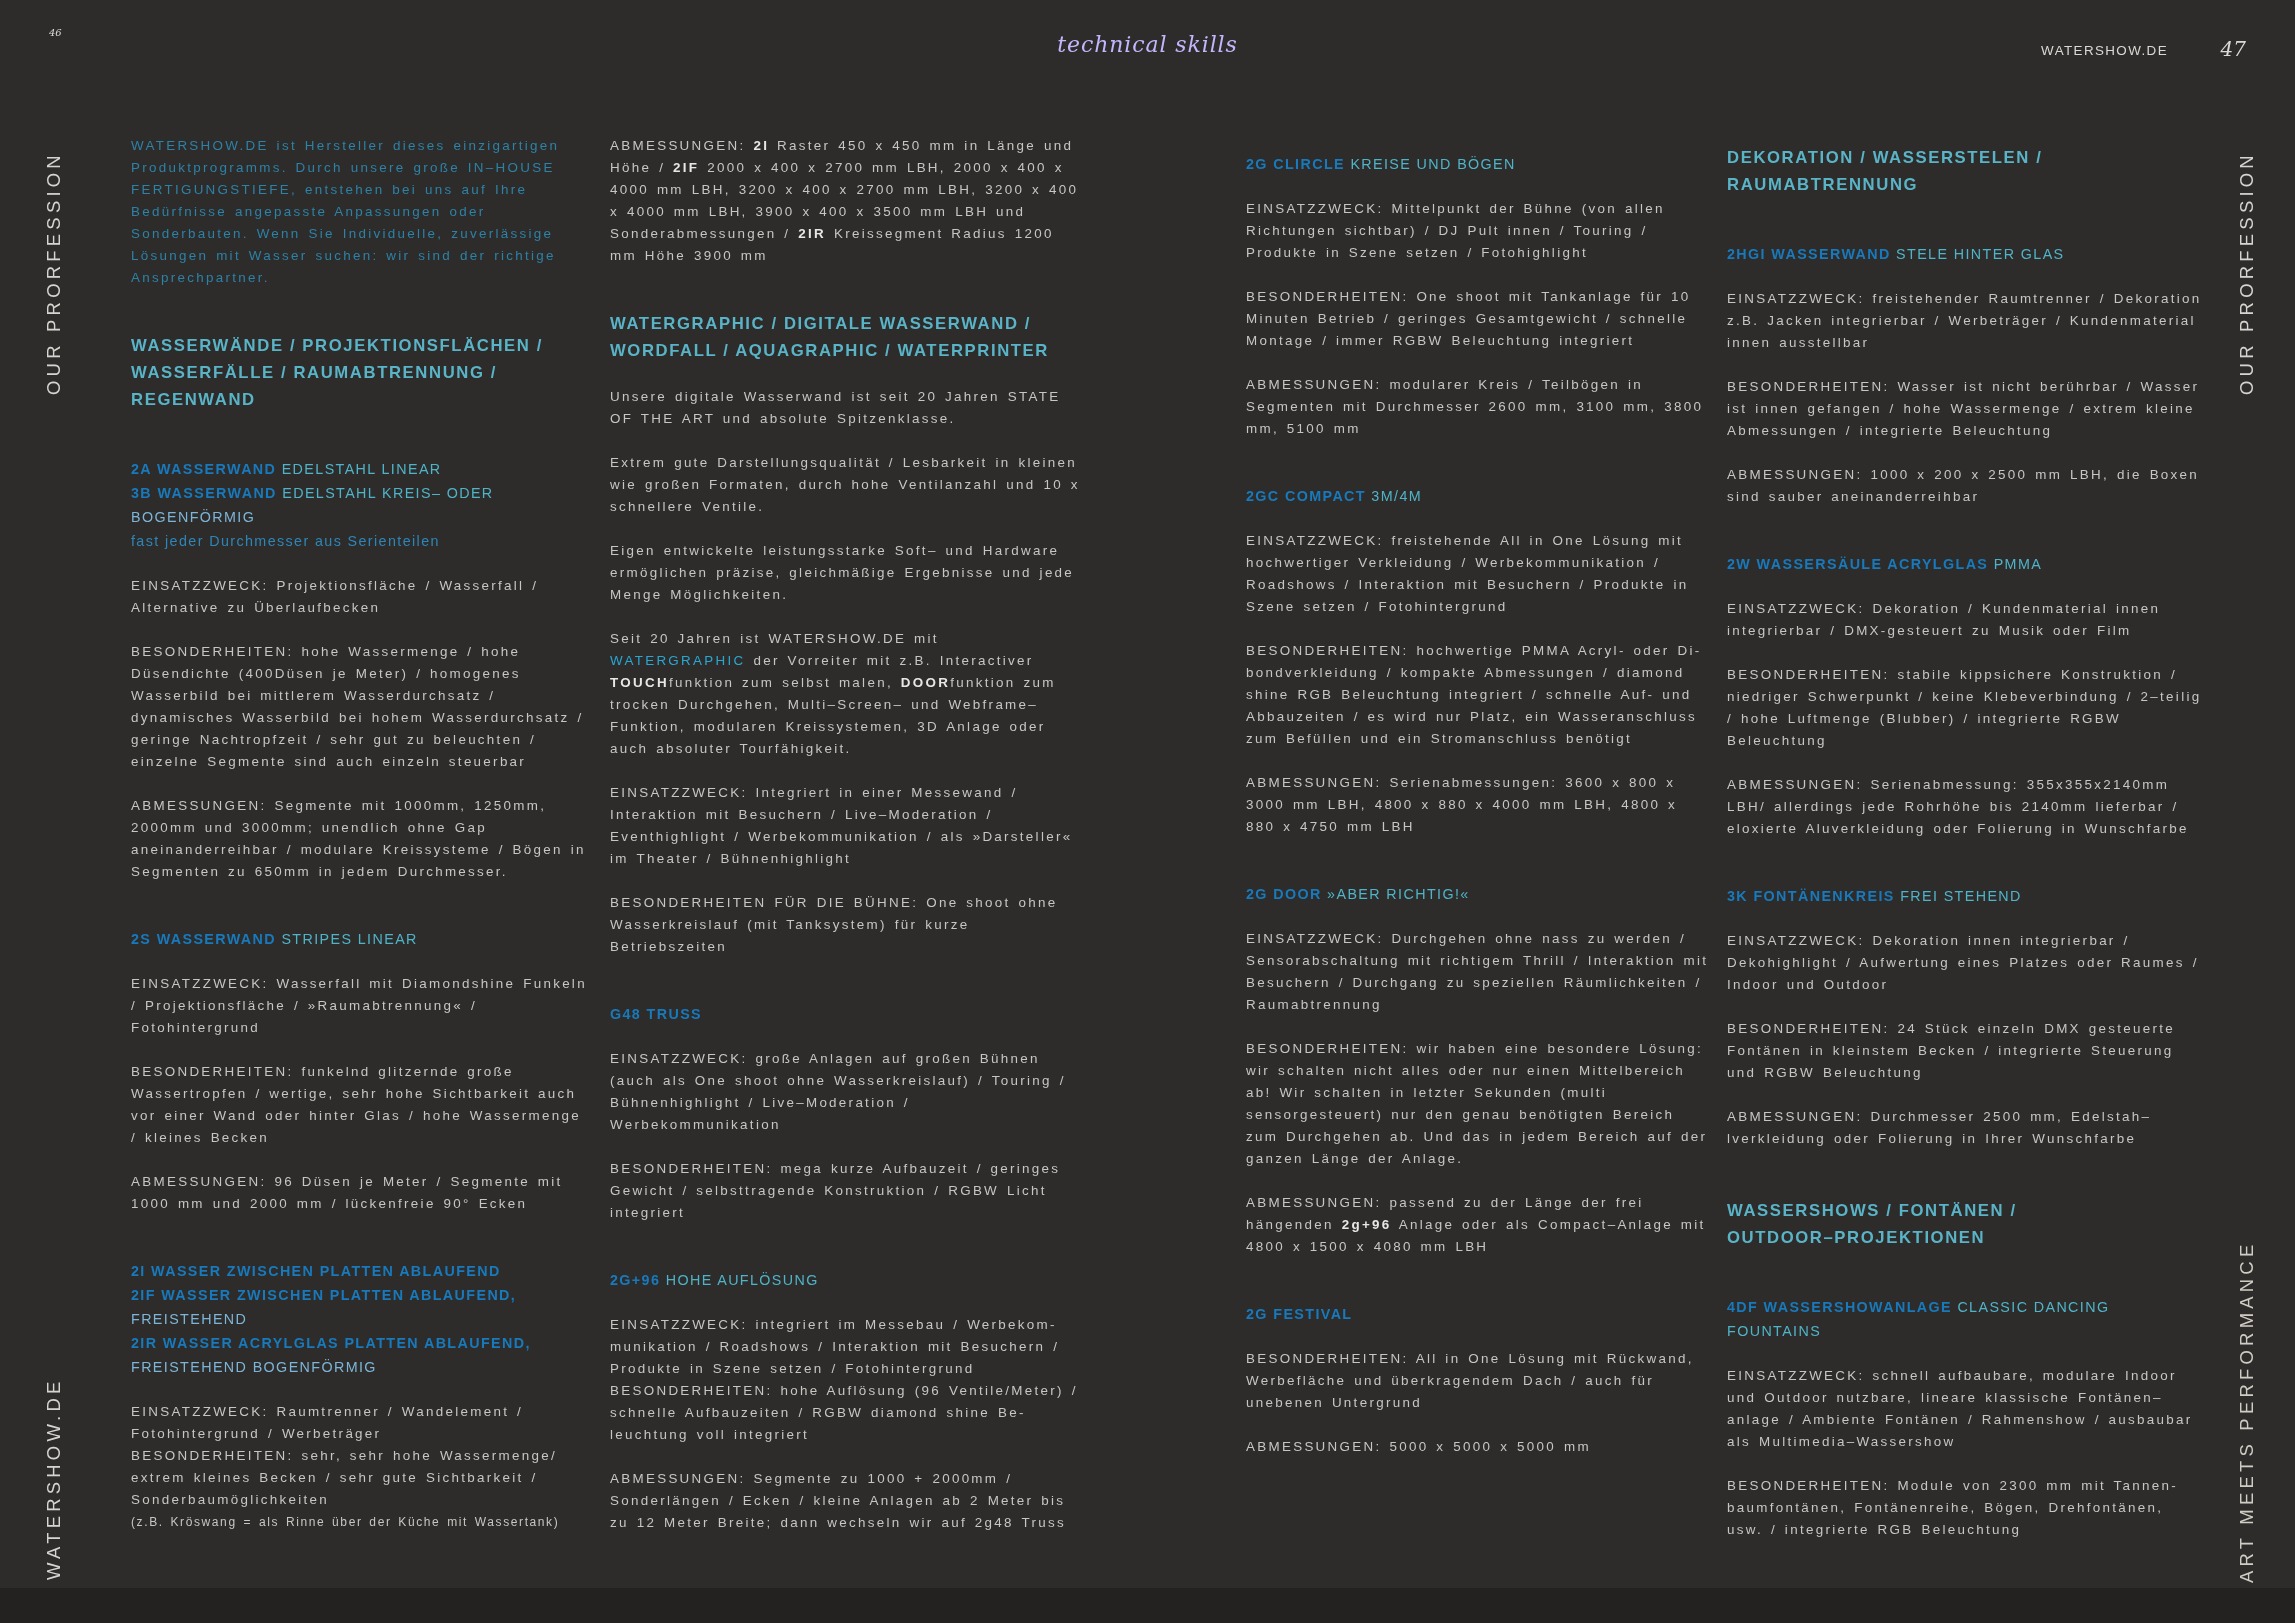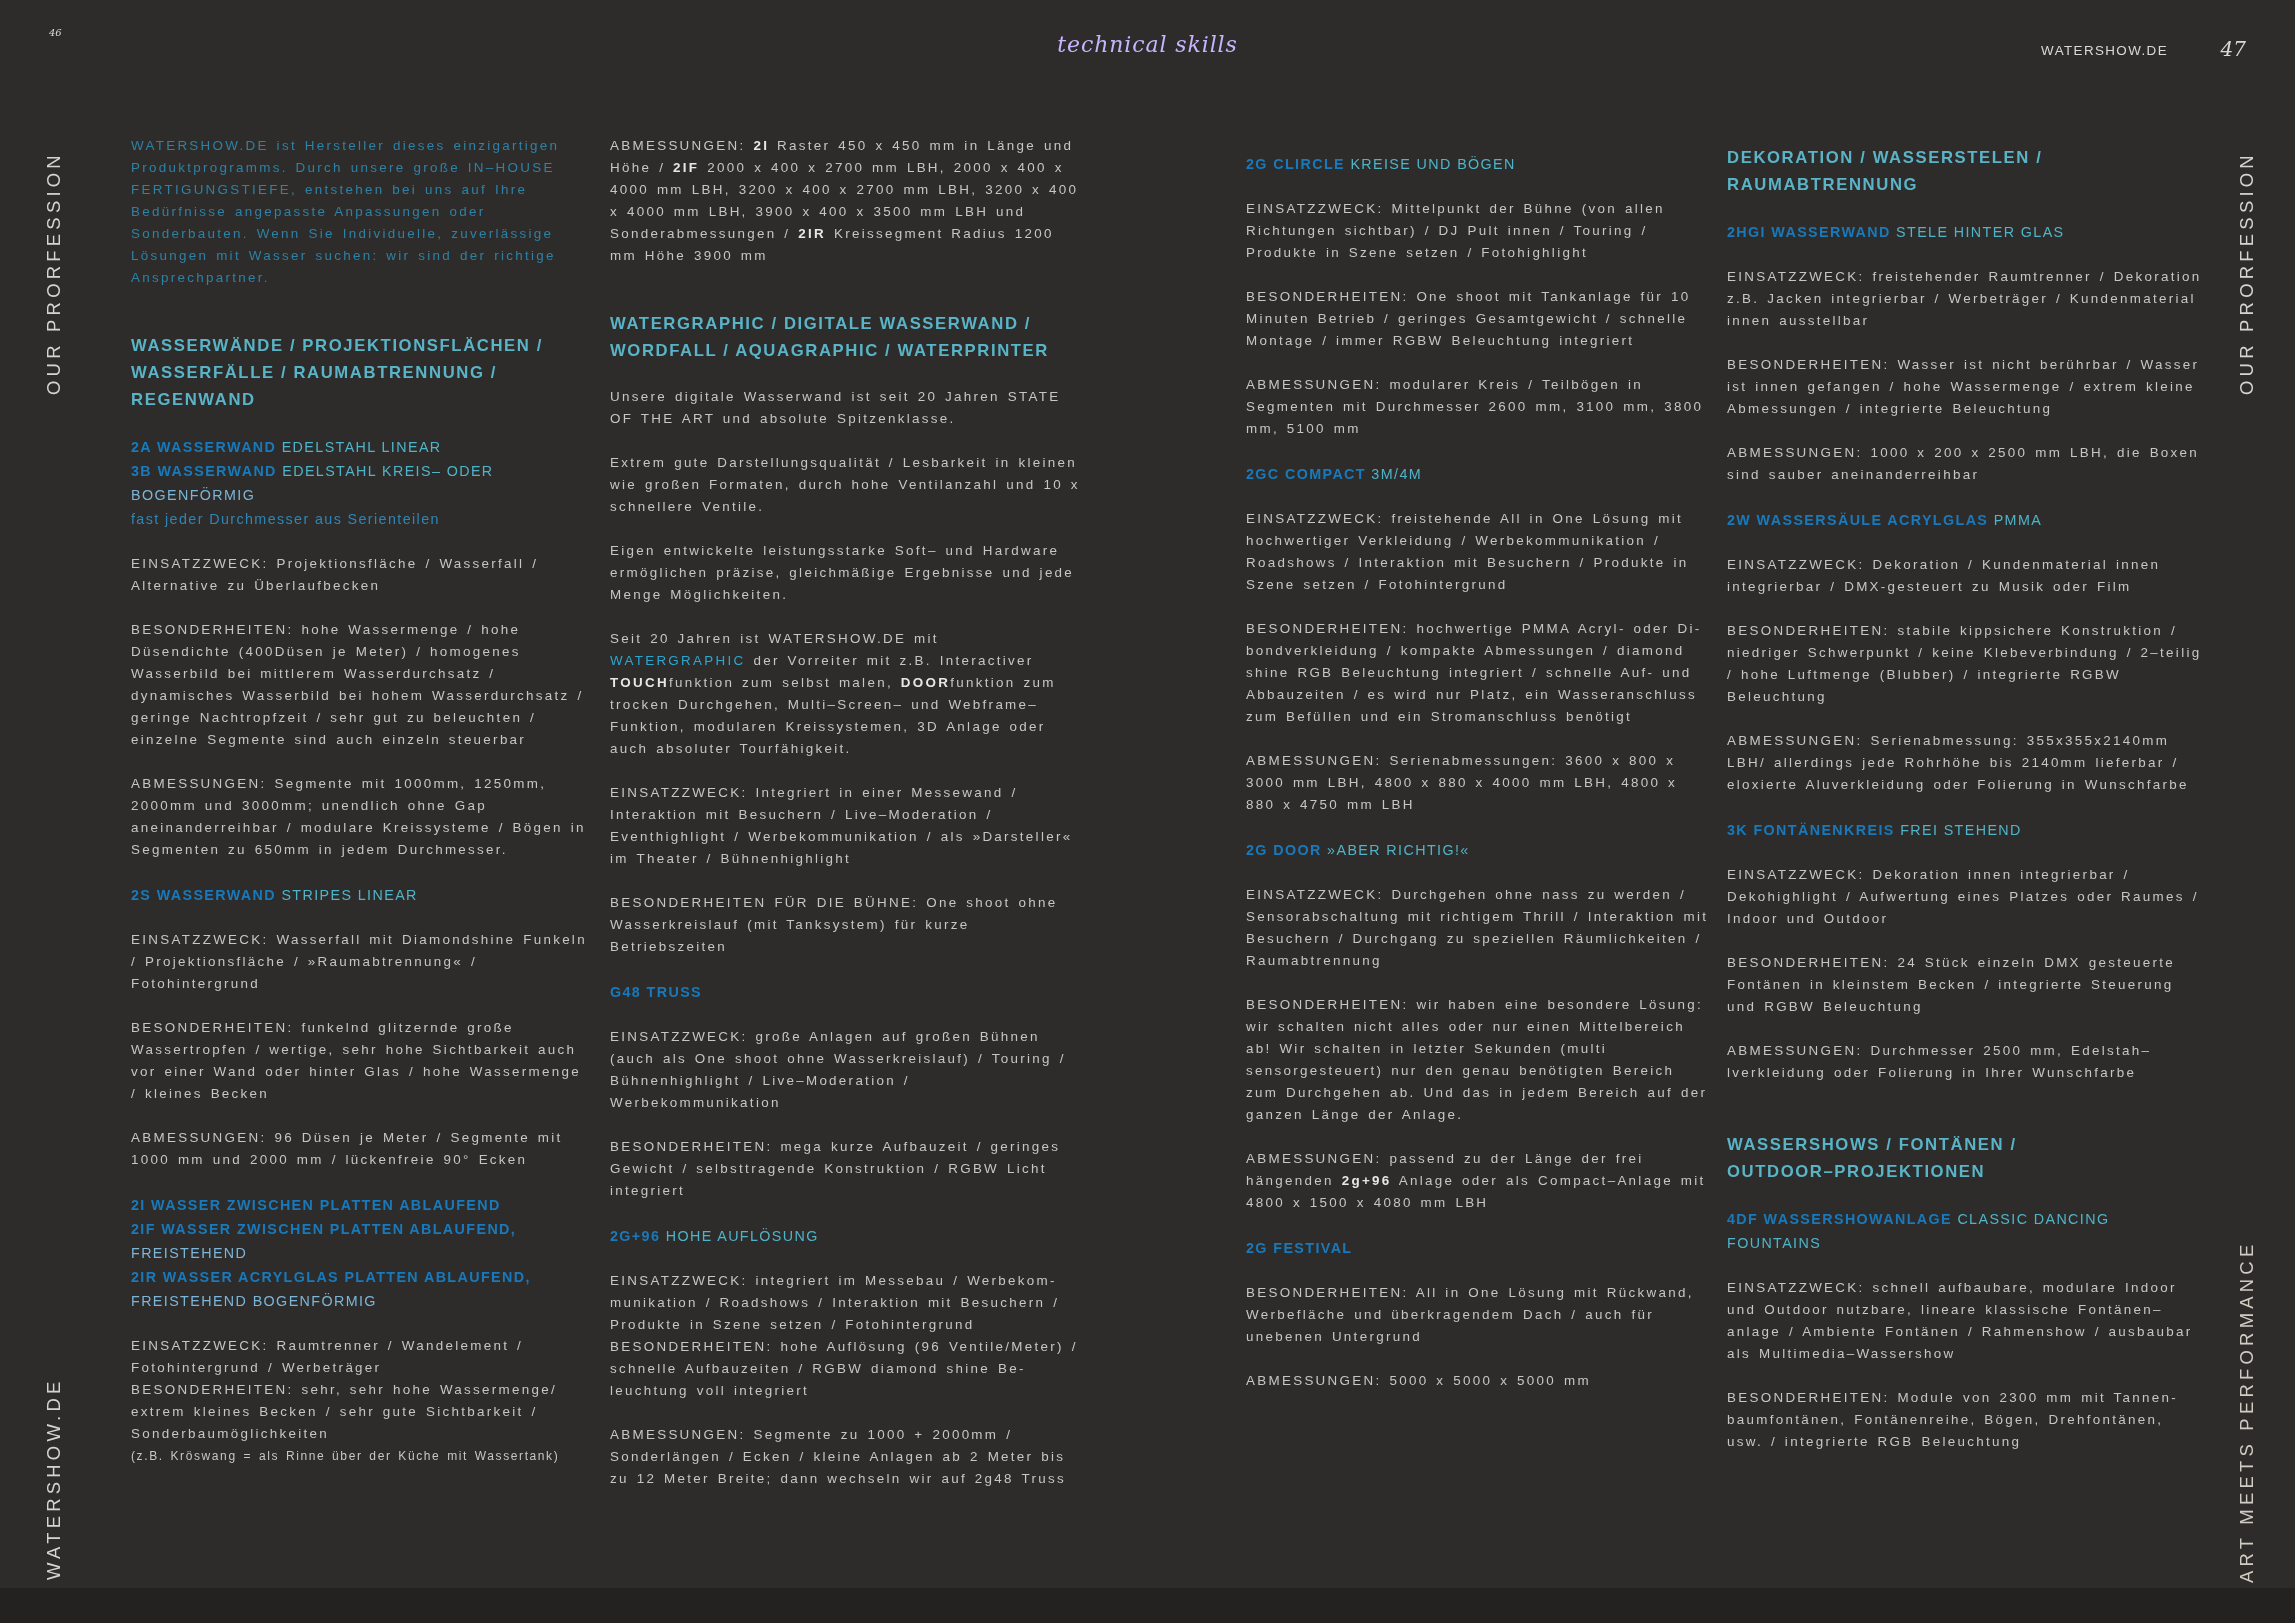--- a/index.html
+++ b/index.html
@@ -52,21 +52,21 @@
     letter-spacing:2.3px;word-spacing:1.9px;
   }
   .p.small{font-size:12px;letter-spacing:1.6px;}
   .intro{color:var(--intro);}
   .sec{
     color:var(--sec);font-weight:bold;font-size:16.7px;line-height:27px;
     letter-spacing:1.6px;margin-top:43px;
   }
   .h{
     font-size:14.3px;line-height:24px;font-weight:bold;letter-spacing:1.4px;
-    color:var(--blue);
+    margin-top:44px;color:var(--blue);
   }
   .s-blue{color:var(--blue);font-weight:bold;}
   .s-teal{color:var(--teal);font-weight:normal;}
   .s-steel{color:var(--steel);font-weight:normal;}
   .s-bluelight{color:var(--bluelight);font-weight:normal;}
   .s-b{font-weight:bold;color:#e8e7e4;}
   .s-cyan{color:var(--cyan);}
 </style>
 </head>
 <body>

